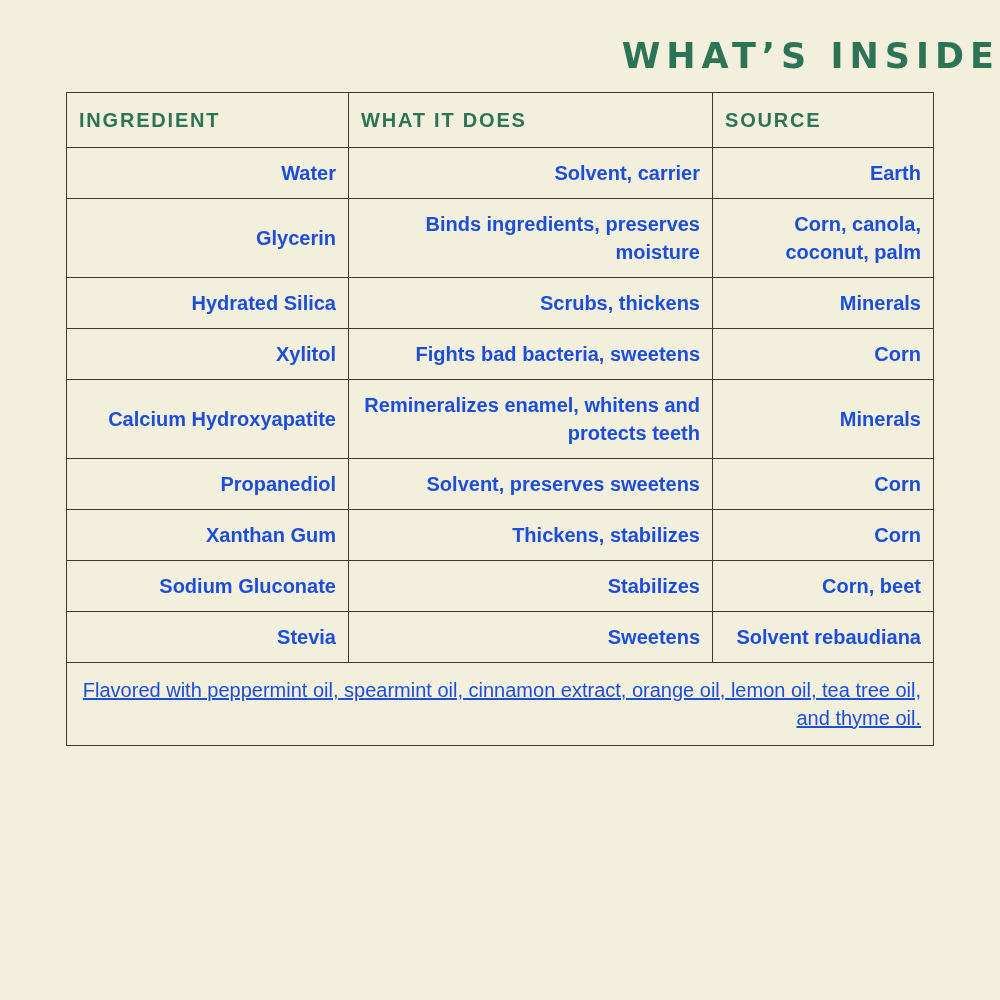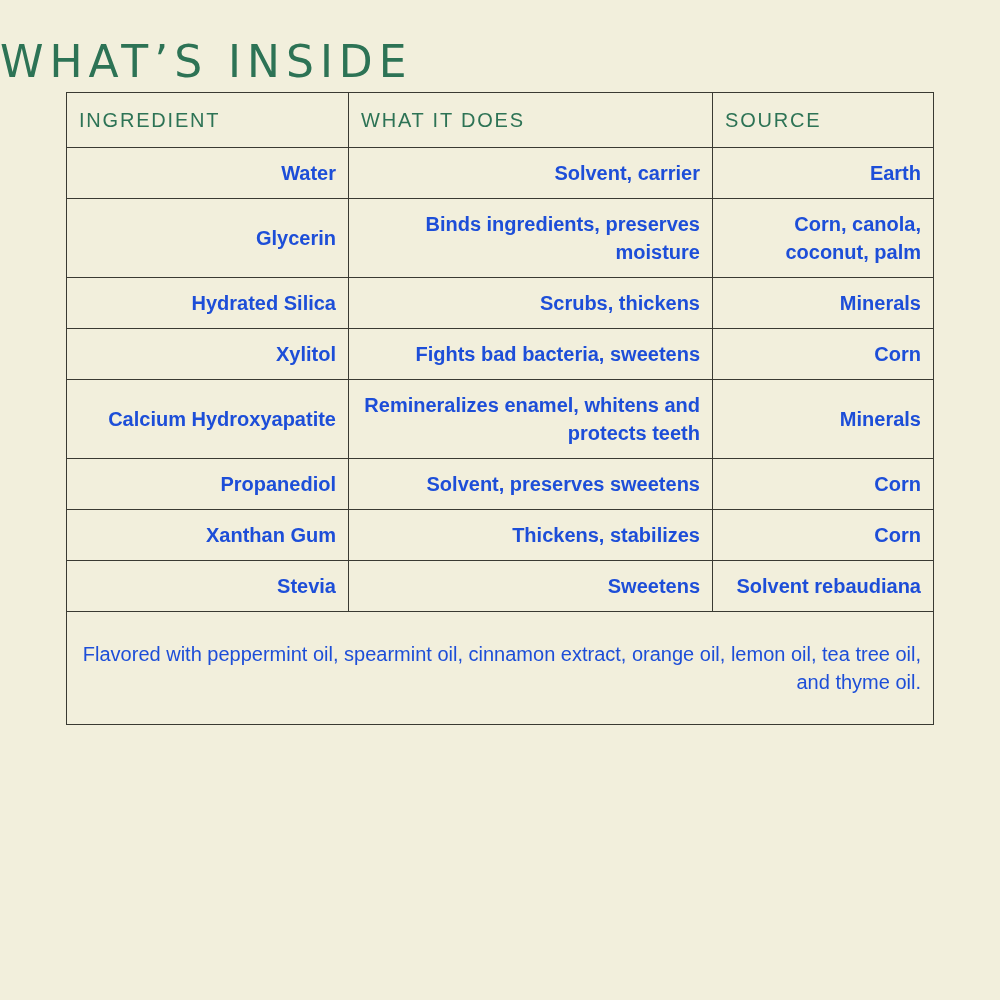--- a/index.html
+++ b/index.html
@@ -6,26 +6,26 @@
     margin: 0;
     padding: 0;
     width: 1000px;
     height: 1000px;
     background: #f2efdc;
     font-family: "Liberation Sans", "DejaVu Sans", sans-serif;
     color: #1e1e1e;
     position: relative;
   }
   .page-title {
-    text-align: left;
+    text-align: right;
     padding-top: 36px;
     margin: 0;
     color: #2d7355;
-    font-size: 44px;
-    font-weight: 400;
+    font-size: 35px;
+    font-weight: 700;
     letter-spacing: 6px;
     font-family: "DejaVu Sans", sans-serif;
   }
   table.ingredients {
     position: absolute;
     left: 66px;
     top: 92px;
     width: 867px;
     border-collapse: collapse;
     table-layout: fixed;
@@ -37,34 +37,35 @@
   th, td {
     border: 1.5px solid #3a3a32;
     text-align: left;
     vertical-align: middle;
     padding: 11px 12px;
     line-height: 1.4;
     font-size: 20px;
   }
   th {
     color: #2d7355;
-    font-weight: 400;
+    font-weight: 700;
     letter-spacing: 1.8px;
     padding-top: 13px;
     padding-bottom: 13px;
     font-size: 20px;
   }
   td {
     font-weight: 700;
     color: #1d4ed8;
     text-align: right;
   }
   td.footnote {
     font-weight: 400;
-    padding: 28px 12px;
+    padding: 13px 12px;
+    text-decoration: underline;
   }
 </style>
 </head>
 <body>
 
 <h1 class="page-title">WHAT’S INSIDE</h1>
 
 <table class="ingredients">
   <colgroup>
     <col class="c1">
@@ -108,20 +109,25 @@
       <td>Propanediol</td>
       <td>Solvent, preserves sweetens</td>
       <td>Corn</td>
     </tr>
     <tr>
       <td>Xanthan Gum</td>
       <td>Thickens, stabilizes</td>
       <td>Corn</td>
     </tr>
     <tr>
+      <td>Sodium Gluconate</td>
+      <td>Stabilizes</td>
+      <td>Corn, beet</td>
+    </tr>
+    <tr>
       <td>Stevia</td>
       <td>Sweetens</td>
       <td>Solvent rebaudiana</td>
     </tr>
     <tr>
       <td class="footnote" colspan="3">Flavored with peppermint oil, spearmint oil, cinnamon extract, orange oil, lemon oil, tea tree oil, and thyme oil.</td>
     </tr>
   </tbody>
 </table>
 

